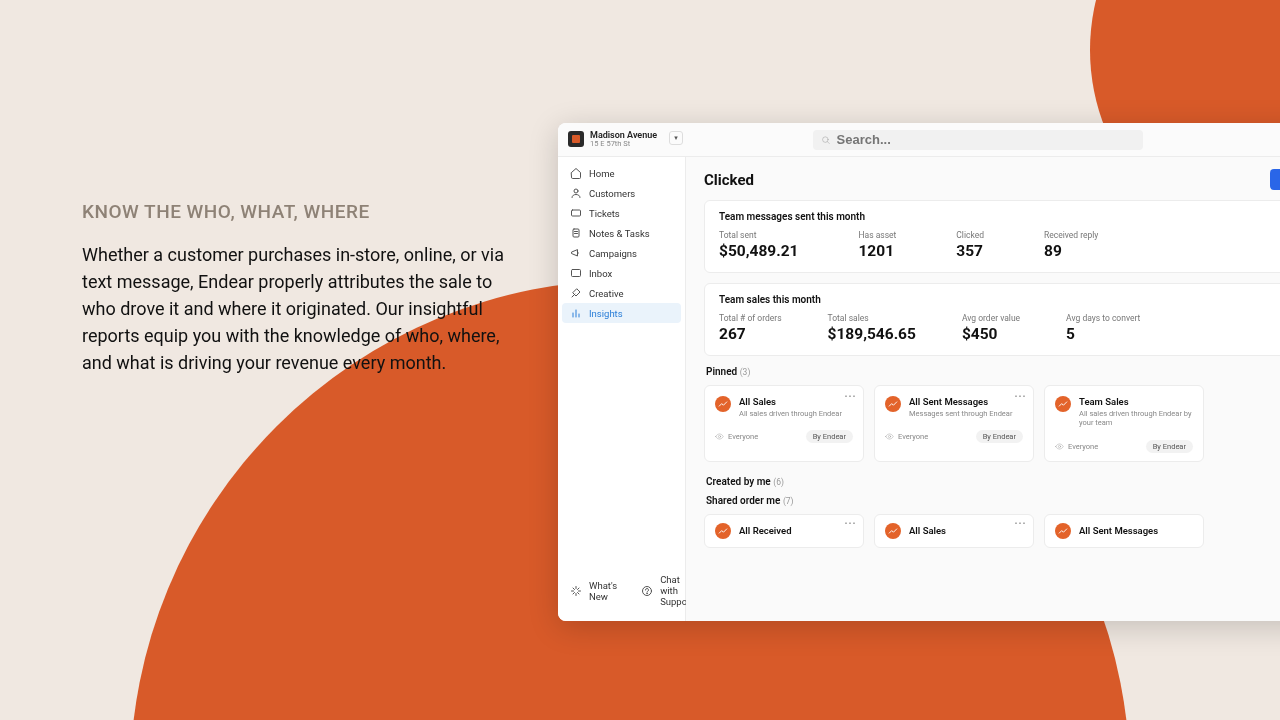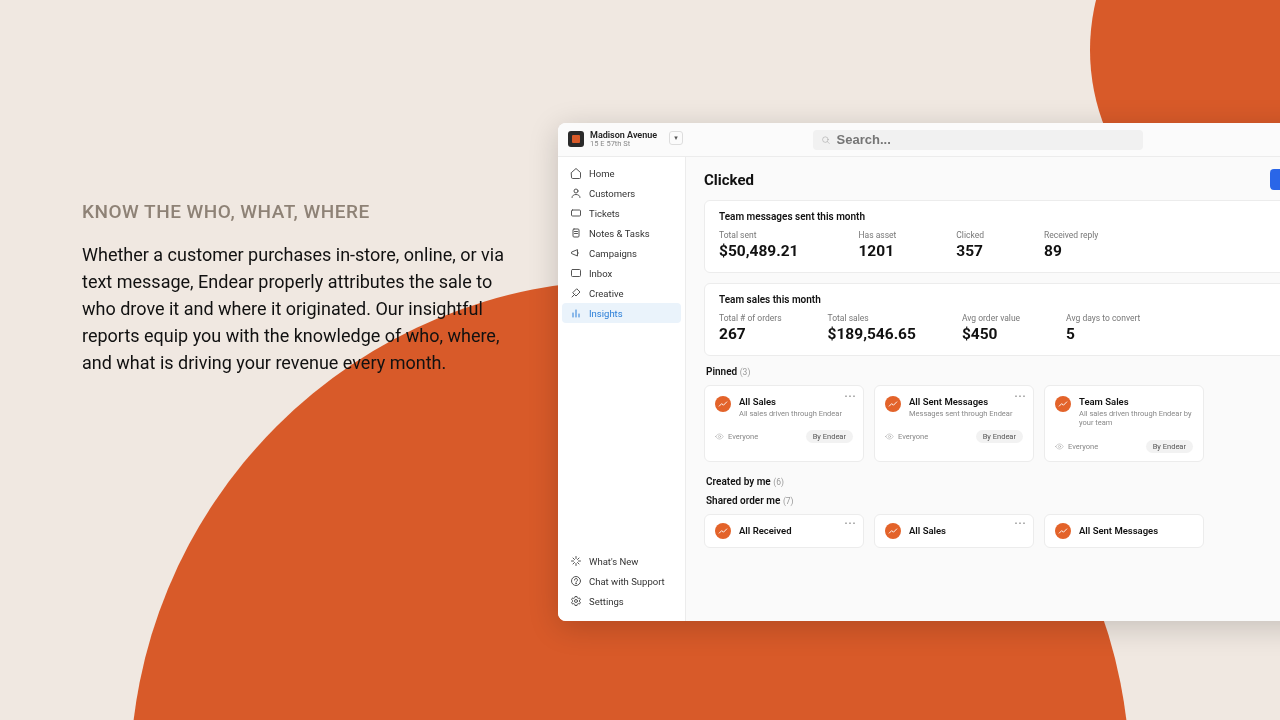--- a/index.html
+++ b/index.html
@@ -35,21 +35,21 @@
   
   .appbody { flex:1; display:flex; min-height:0; }
   .sidebar { width: 128px; border-right: 1px solid #ececec; display:flex; flex-direction:column; padding: 6px 4px; font-size: 9.5px; color:#333; background:#fff; }
   .navlist { display:flex; flex-direction:column; gap:0px; }
   .navitem { display:flex; align-items:center; gap:7px; padding: 4px 8px; border-radius:4px; cursor:pointer; color:#333; }
   .navitem.active { background:#eaf3fb; color:#2a7ed8; }
   .navitem .ico { width:12px; height:12px; display:flex; align-items:center; justify-content:center; }
   .navitem .ico svg { width:12px; height:12px; stroke:#555; fill:none; stroke-width:2; }
   .navitem.active .ico svg { stroke:#2a7ed8; }
   .sidebar-spacer { flex:1; }
-  .footnav { display:flex; flex-direction:column; gap:0px; margin-bottom:4px;}
+  .footnav { display:flex; flex-direction:row; gap:8px; margin-bottom:4px;}
 
   .main { flex:1; padding: 12px 0 0 18px; overflow:hidden; background:#fafafa; }
   .main-header { display:flex; align-items:center; justify-content:space-between; padding-right:0; margin-bottom:10px; }
   .main-title { font-size: 15px; font-weight: 700; color:#111; }
   .create-btn { background:#2a66e8; color:#fff; font-size:9.5px; padding:5px 10px; border-radius:4px 0 0 4px; cursor:pointer; }
 
   .panel { background:#fff; border:1px solid #ececec; border-radius:6px 0 0 6px; padding:10px 14px 12px 14px; margin-bottom:10px; }
   .panel-top { display:flex; align-items:center; justify-content:space-between; margin-bottom:8px; }
   .panel-title { font-size:10px; font-weight:600; color:#111; }
   .stats { display:flex; gap:60px; }

